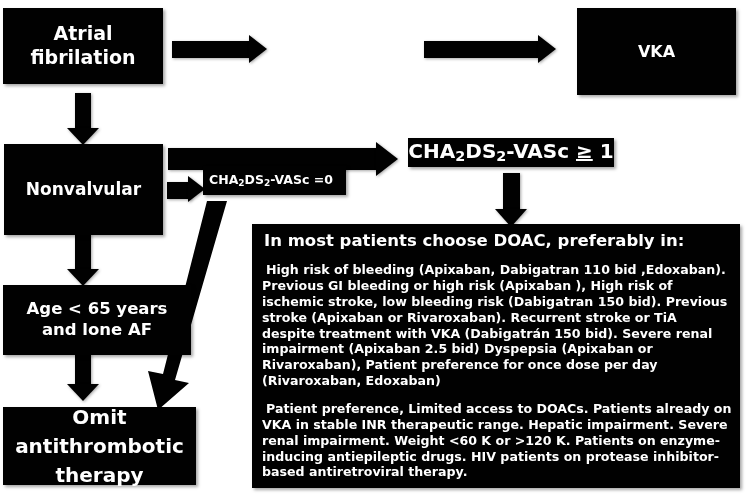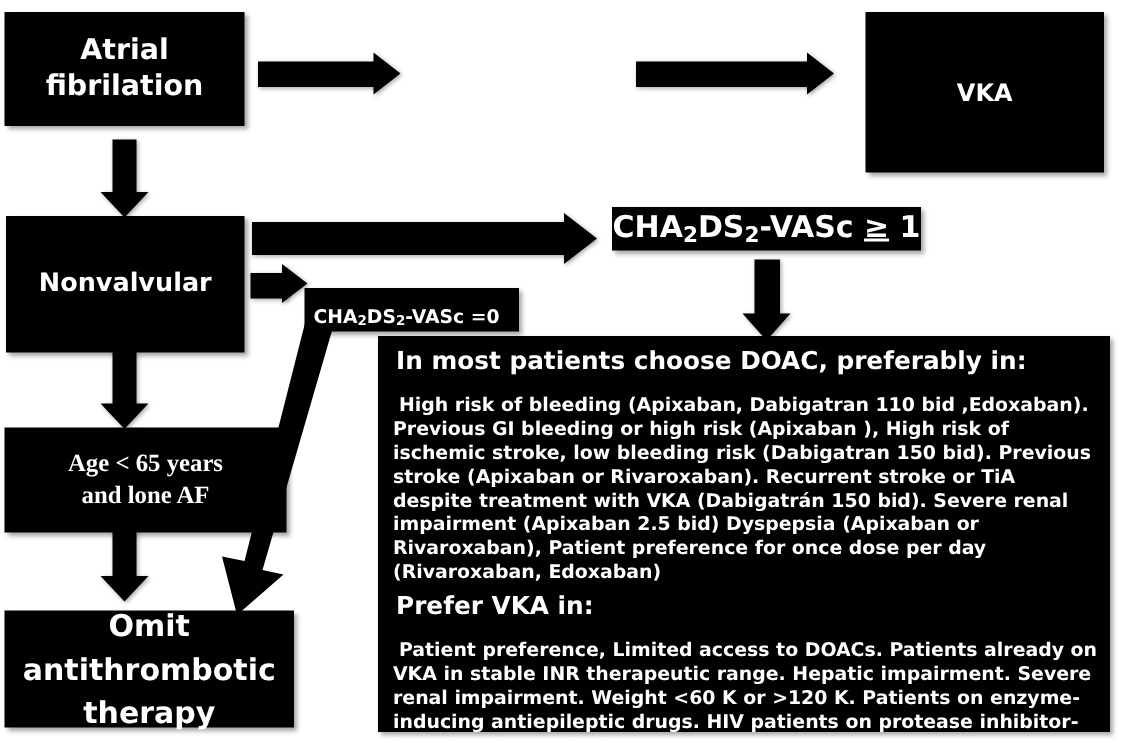--- a/index.html
+++ b/index.html
@@ -29,25 +29,25 @@
     box-sizing: border-box;
   }
   .box.textblock {
     display: block;
     text-align: left;
   }
 
   
   #box-af          { left:3px;   top:8px;   width:160px; height:76px;  font-size:19px; }
   #box-valvular    { left:268px; top:8px;   width:140px; height:86px;  font-size:14.5px; }
-  #box-vka         { left:577px; top:8px;   width:159px; height:107px;  font-size:16px; }
+  #box-vka         { left:577px; top:8px;   width:159px; height:87px;  font-size:16px; }
   #box-nonvalv     { left:4px;   top:144px; width:159px; height:91px;  font-size:17px; }
-  #box-chads-zero  { left:203px; top:192px; width:143px; height:29px;  font-size:12.5px; justify-content:flex-start; padding-left:6px;align-items:flex-end; }
+  #box-chads-zero  { left:203px; top:166px; width:143px; height:29px;  font-size:12.5px; justify-content:flex-start; padding-left:6px; }
   #box-chads-one   { left:408px; top:138px; width:206px; height:29px;  font-size:20px; }
-  #box-age         { left:3px;   top:285px; width:188px; height:70px;  font-size:16.5px;font-family:Liberation Serif, serif; }
+  #box-age         { left:3px;   top:285px; width:188px; height:70px;  font-size:16.5px; }
   #box-omit        { left:3px;   top:407px; width:193px; height:78px;  font-size:20px; }
   #box-main-text   { left:252px; top:224px; width:488px; height:264px; padding:6px 8px 24px 10px; }
 
   
   .tb-head {
     font-size: 16.5px;
     font-weight: bold;
     color: #ffffff;
     margin: 2px 0 6px 2px;
     line-height: 1.1;
@@ -171,17 +171,16 @@
     <div style="line-height:1.45;">
       <span>Omit</span><br>
       <span>antithrombotic</span><br>
       <span>therapy</span>
     </div>
   </div>
 
   <div class="box textblock" id="box-main-text">
     <div class="tb-head">In most patients choose DOAC, preferably in:</div>
     <div class="tb-body">High risk of bleeding (Apixaban, Dabigatran 110 bid ,Edoxaban). Previous GI bleeding or high risk (Apixaban ), High risk of ischemic stroke, low bleeding risk (Dabigatran 150 bid). Previous stroke (Apixaban or Rivaroxaban). Recurrent stroke or TiA despite treatment with VKA (Dabigatrán 150 bid). Severe renal impairment (Apixaban 2.5 bid) Dyspepsia (Apixaban or Rivaroxaban), Patient preference for once dose per day (Rivaroxaban, Edoxaban)</div>
-    <div class="tb-head2">Prefer VKA in:</div>
     <div class="tb-body">Patient preference, Limited access to DOACs. Patients already on VKA in stable INR  therapeutic range. Hepatic impairment. Severe renal impairment. Weight &lt;60 K or &gt;120 K. Patients on enzyme-inducing antiepileptic drugs. HIV patients on protease inhibitor-based antiretroviral therapy.</div>
   </div>
 
 </div>
 
 </body></html>

